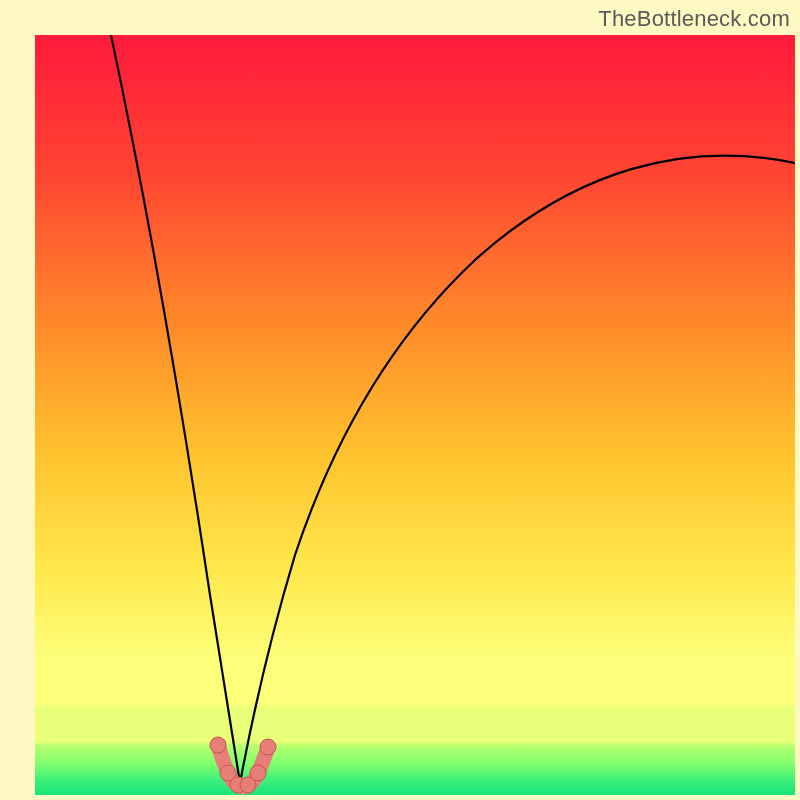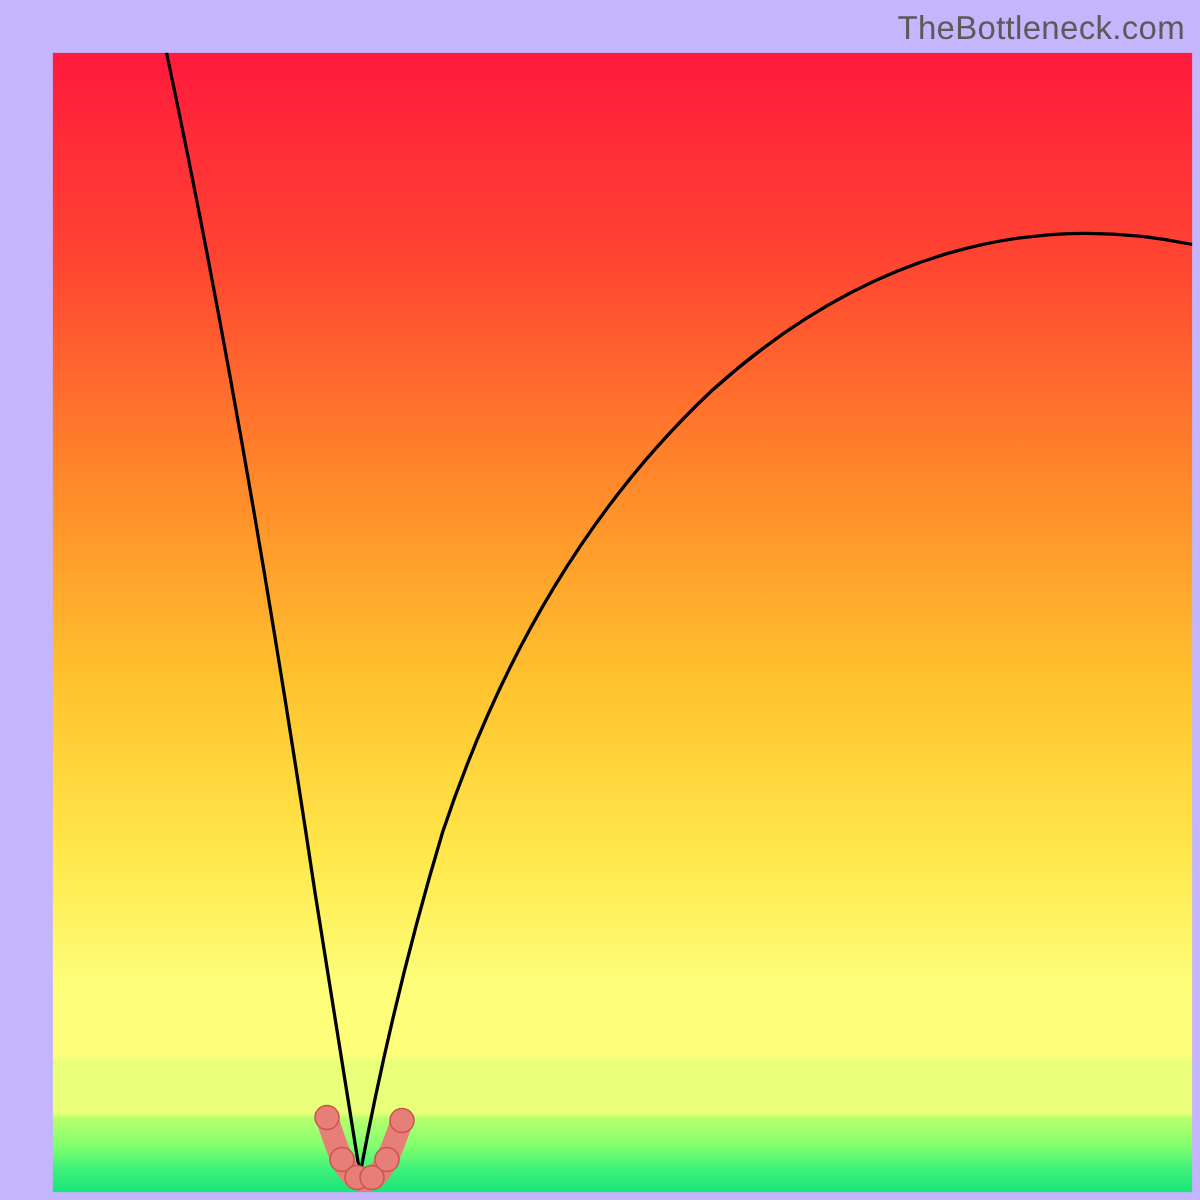--- a/index.html
+++ b/index.html
@@ -9,21 +9,21 @@
     height: 800px;
     background: #000;
     overflow: hidden;
   }
   .frame {
     position: absolute;
     left: 0;
     top: 0;
     width: 800px;
     height: 800px;
-    background: #c4b5fd;
+    background: #fef9c3;
   }
   .plot {
     position: absolute;
     left: 35px;
     top: 35px;
     width: 760px;
     height: 760px;
     overflow: hidden;
   }
   .gradient {

